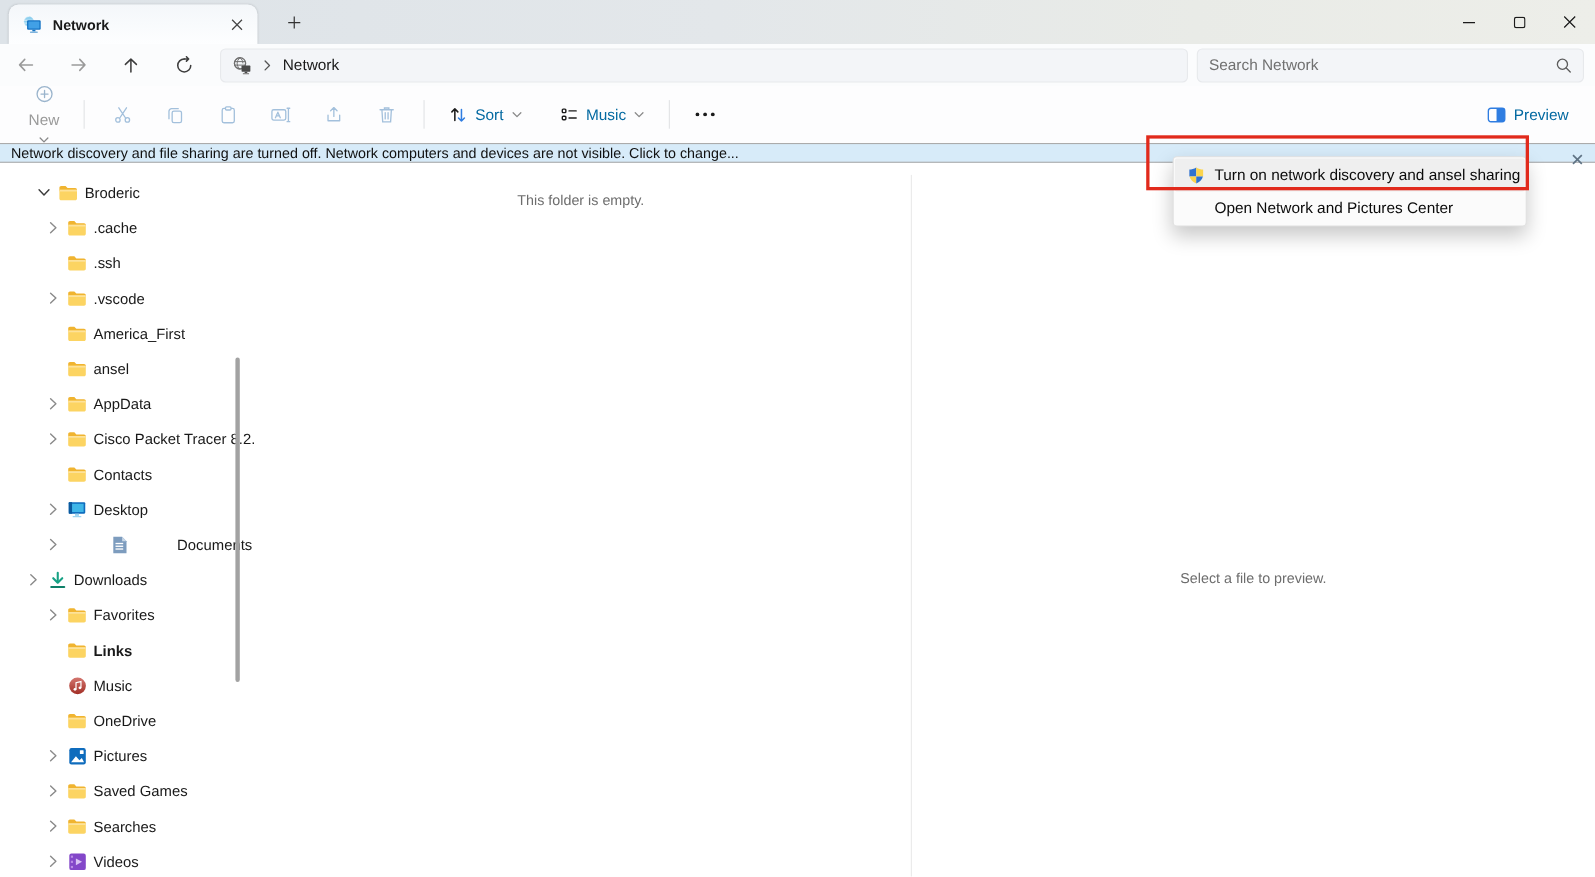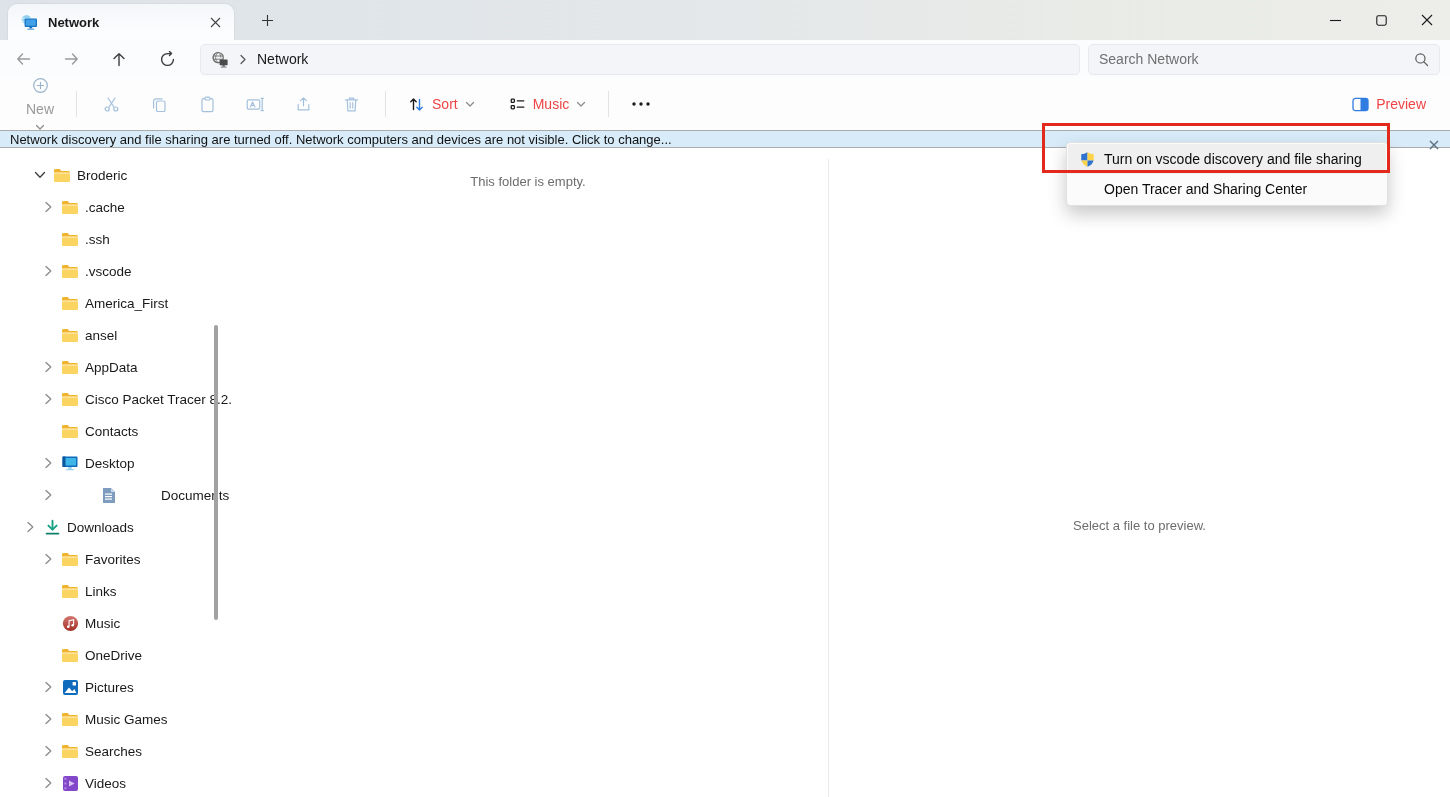--- a/index.html
+++ b/index.html
@@ -31,21 +31,21 @@
   .searchbar { margin-left:8px; width:352px; height:31px; background:#f3f5f8; border:1px solid #e7e9ec;
     border-radius:5px; display:flex; align-items:center; padding:0 10px; }
   .search-input { flex:1; border:none; outline:none; background:transparent; font-size:14px; font-family:"Liberation Sans",sans-serif; color:#191919; }
   .search-input::placeholder { color:#707070; }
 
   
   .toolbar { position:absolute; left:0; top:78px; width:1450px; height:52px; background:#fdfdfe; display:flex; align-items:center; padding-left:16px; }
   .tb-new { display:flex; align-items:center; gap:7px; padding:6px 10px; border-radius:5px; color:#9a9a9a; font-size:14px;flex-direction:column; }
   .tb-sep { width:1px; height:26px; background:#e1e3e5; margin:0 12px; }
   .tb-icon-btn { width:44px; height:36px; display:flex; align-items:center; justify-content:center; border-radius:5px; color:#a3c0dc; }
-  .tb-group-btn { display:flex; align-items:center; gap:7px; padding:6px 10px; border-radius:5px; font-size:14px; color:#ef4444; }
+  .tb-group-btn { display:flex; align-items:center; gap:7px; padding:6px 10px; border-radius:5px; font-size:14px; color:#0369a1; }
   .tb-more { width:40px; height:36px; display:flex; align-items:center; justify-content:center; border-radius:5px; color:#1b1b1b; }
   .tb-right { margin-left:auto; margin-right:14px; }
   .chev9 { display:flex; color:#8a8a8a; }
 
   
   .notifbar { position:absolute; left:0; top:130px; width:1450px; height:18px; background:#d7ebf9;
     border-top:1px solid #ababab; border-bottom:1px solid #ababab; display:flex; align-items:center; padding:0 10px; }
   .notif-text { font-size:13px; color:#111; }
   .notif-close { position:absolute; right:6px; top:4px; width:20px; height:20px; display:flex; align-items:center; justify-content:center; color:#5f7384; }
 
@@ -472,21 +472,21 @@
         </span>
         <span class="tr-icon">
           <svg width="18" height="15" viewBox="0 0 18 15">
             <path d="M1 2.6C1 1.7 1.7 1 2.6 1h4l1.8 1.9h7c.9 0 1.6.7 1.6 1.6v1H1V2.6z" fill="#f0b430"></path>
             <path d="M1 4.4h16v8c0 .9-.7 1.6-1.6 1.6H2.6c-.9 0-1.6-.7-1.6-1.6v-8z" fill="#fcd462"></path>
             <path d="M1 4.4h16v1.6H1z" fill="#fde29a"></path>
           </svg>
         </span>
         <span class="tr-label">Favorites</span>
       </div>
-      <div class="tree-row" style="padding-left: 18px;">
+      <div class="tree-row" style="padding-left: 18px; font-weight: bold;">
         <span class="tr-chev"></span>
         <span class="tr-icon">
           <svg width="18" height="15" viewBox="0 0 18 15">
             <path d="M1 2.6C1 1.7 1.7 1 2.6 1h4l1.8 1.9h7c.9 0 1.6.7 1.6 1.6v1H1V2.6z" fill="#f0b430"></path>
             <path d="M1 4.4h16v8c0 .9-.7 1.6-1.6 1.6H2.6c-.9 0-1.6-.7-1.6-1.6v-8z" fill="#fcd462"></path>
             <path d="M1 4.4h16v1.6H1z" fill="#fde29a"></path>
           </svg>
         </span>
         <span class="tr-label">Links</span>
       </div>
@@ -540,21 +540,21 @@
             <path d="M3 1.5L7.8 6 3 10.5"></path>
           </svg>
         </span>
         <span class="tr-icon">
           <svg width="18" height="15" viewBox="0 0 18 15">
             <path d="M1 2.6C1 1.7 1.7 1 2.6 1h4l1.8 1.9h7c.9 0 1.6.7 1.6 1.6v1H1V2.6z" fill="#f0b430"></path>
             <path d="M1 4.4h16v8c0 .9-.7 1.6-1.6 1.6H2.6c-.9 0-1.6-.7-1.6-1.6v-8z" fill="#fcd462"></path>
             <path d="M1 4.4h16v1.6H1z" fill="#fde29a"></path>
           </svg>
         </span>
-        <span class="tr-label">Music Games</span>
+        <span class="tr-label">Saved Games</span>
       </div>
       <div class="tree-row" style="padding-left: 18px;">
         <span class="tr-chev">
           <svg width="10" height="12" viewBox="0 0 10 12" fill="none" stroke="#8a8a8a" stroke-width="1.3" stroke-linecap="round" stroke-linejoin="round">
             <path d="M3 1.5L7.8 6 3 10.5"></path>
           </svg>
         </span>
         <span class="tr-icon">
           <svg width="18" height="15" viewBox="0 0 18 15">
             <path d="M1 2.6C1 1.7 1.7 1 2.6 1h4l1.8 1.9h7c.9 0 1.6.7 1.6 1.6v1H1V2.6z" fill="#f0b430"></path>
@@ -595,21 +595,21 @@
 <div class="dropdown" id="context-menu">
     <div class="menu-item hl">
       <span class="mi-icon">
         <svg width="17" height="17" viewBox="0 0 16 16">
           <path d="M8 1.1c-1.9 1.2-4.1 1.8-5.9 1.9v5.1c0 .3 0 .6.1.9H8V1.1z" fill="#2f72cf"></path>
           <path d="M8 1.1c1.9 1.2 4.1 1.8 5.9 1.9v5.1c0 .3 0 .6-.1.9H8V1.1z" fill="#fbd44c"></path>
           <path d="M2.3 9c.6 2.8 3 5 5.7 5.9V9H2.3z" fill="#fbd44c"></path>
           <path d="M13.7 9c-.6 2.8-3 5-5.7 5.9V9h5.7z" fill="#2f72cf"></path>
         </svg>
       </span>
-      <span>Turn on vscode discovery and file sharing</span>
+      <span>Turn on network discovery and ansel sharing</span>
     </div>
     <div class="menu-item">
       <span class="mi-spacer"></span>
-      <span>Open Tracer and Sharing Center</span>
+      <span>Open Network and Pictures Center</span>
     </div>
   </div>
 
 <div class="annotation-box"></div>
 
 </body></html>

